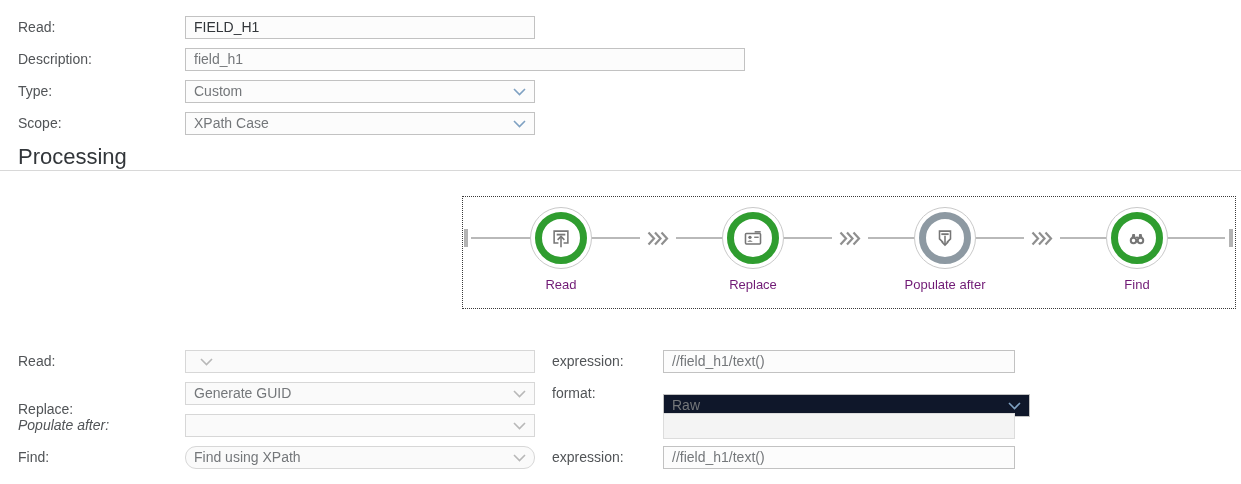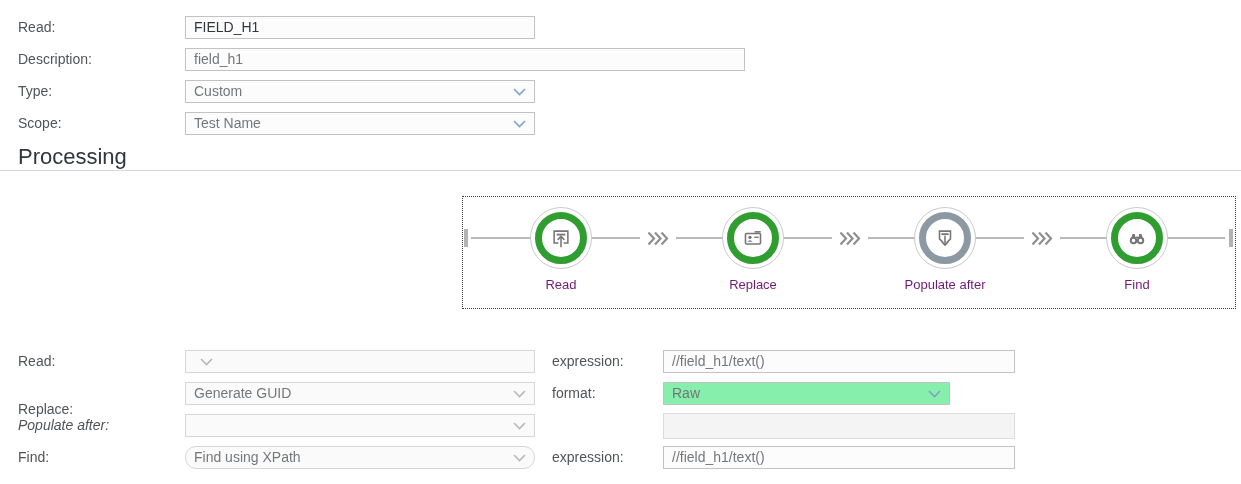--- a/index.html
+++ b/index.html
@@ -56,21 +56,21 @@
   <span>Custom</span>
   <span class="chev">
     <svg width="13" height="8" viewBox="0 0 13 8">
         <polyline points="1,1 6.5,6.5 12,1" fill="none" stroke="#7fa1c2" stroke-width="1.6"></polyline>
       </svg>
   </span>
 </div>
 
 <div class="abs flabel" style="left:18px; top:112px;">Scope:</div>
 <div class="abs field select" style="left:185px; top:112px; width:350px;">
-  <span>Test Name</span>
+  <span>XPath Case</span>
   <span class="chev">
     <svg width="13" height="8" viewBox="0 0 13 8">
         <polyline points="1,1 6.5,6.5 12,1" fill="none" stroke="#7fa1c2" stroke-width="1.6"></polyline>
       </svg>
   </span>
 </div>
 
 <div class="abs section-title" style="left:18px; top:144px;">Processing</div>
 <div class="abs divider" style="top:170px;"></div>
 
@@ -176,21 +176,21 @@
 <div class="abs flabel" style="left:18px; top:398px;">Replace:</div>
 <div class="abs field select disabledfield" style="left:185px; top:382px; width:350px;">
   <span>Generate GUID</span>
   <span class="chev">
     <svg width="13" height="8" viewBox="0 0 13 8">
         <polyline points="1,1 6.5,6.5 12,1" fill="none" stroke="#b8b8b8" stroke-width="1.6"></polyline>
       </svg>
   </span>
 </div>
 <div class="abs flabel" style="left:552px; top:382px;">format:</div>
-<div class="abs field select" style="left:663px; top:382px; width:287px; background:#86efac;">
+<div class="abs field select" style="left:663px; top:394px; width:367px; background:#0f172a;">
   <span>Raw</span>
   <span class="chev">
     <svg width="13" height="8" viewBox="0 0 13 8">
         <polyline points="1,1 6.5,6.5 12,1" fill="none" stroke="#7fa1c2" stroke-width="1.6"></polyline>
       </svg>
   </span>
 </div>
 
 <div class="abs flabel" style="left:18px; top:414px;font-style:italic;">Populate after:</div>
 <div class="abs field select disabledfield" style="left:185px; top:414px; width:350px;">

